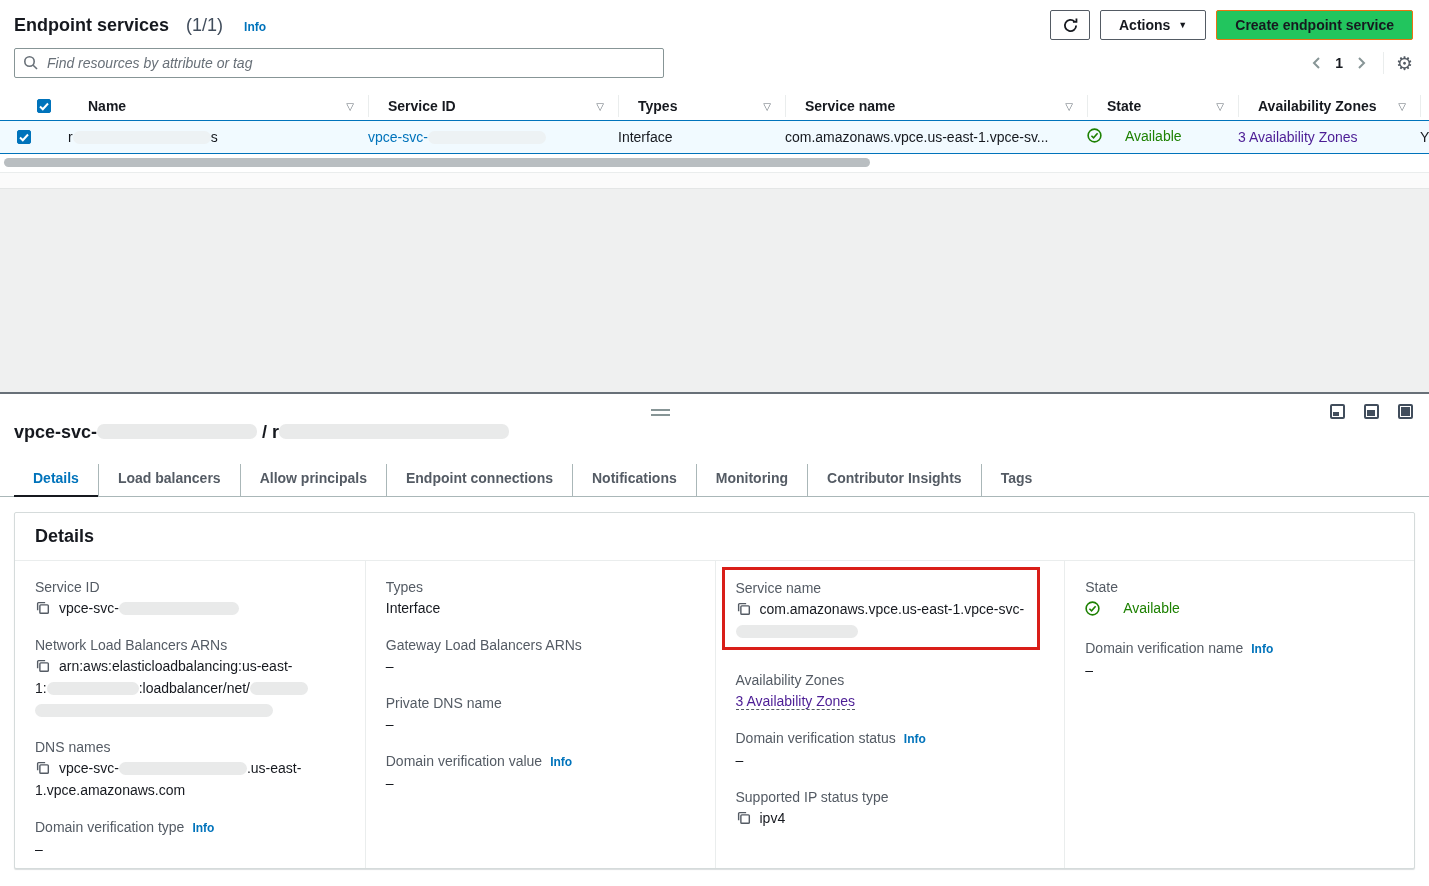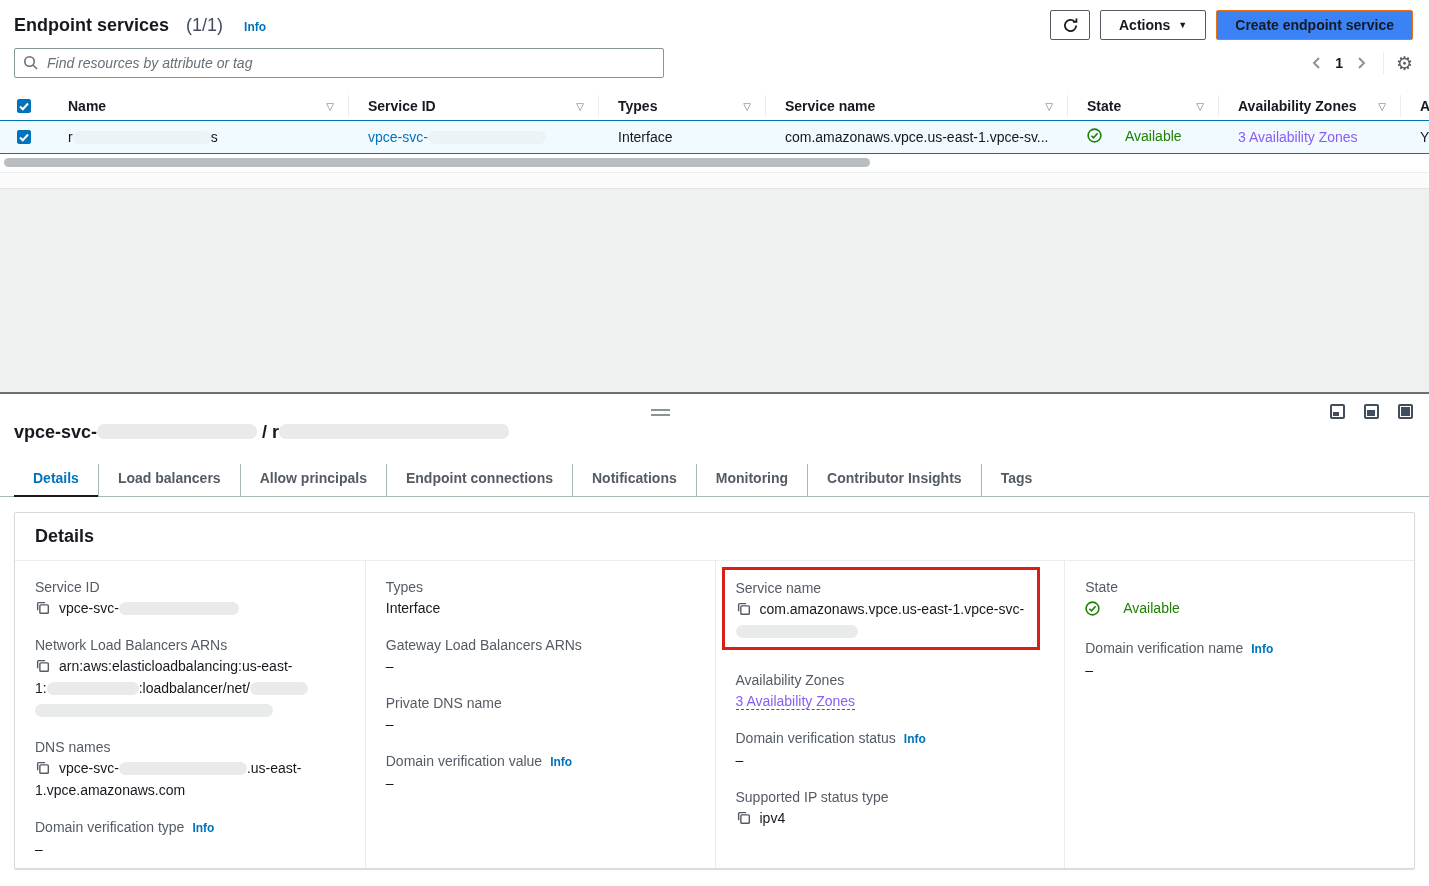--- a/index.html
+++ b/index.html
@@ -9,49 +9,49 @@
 
   
   .page-header { display:flex; justify-content:space-between; align-items:center; padding:10px 16px 0 14px; }
   .title-wrap { display:flex; align-items:baseline; gap:17px; }
   .h1 { font-size:18px; font-weight:700; }
   .h1-count { font-size:18px; font-weight:400; color:#414d5c; }
   .info-link { font-size:12px; font-weight:700; color:#0073bb; text-decoration:none; margin-left:4px; }
   .btn-row { display:flex; gap:10px; align-items:center; }
   .btn { height:30px; border:1px solid #545b64; border-radius:2px; background:#fff; font-size:14px; font-weight:700; color:#16191f; display:flex; align-items:center; justify-content:center; padding:0 18px; cursor:pointer; font-family:inherit; }
   .btn-icon { width:40px; padding:0; }
-  .btn-primary { background:#3b82f6; border-color:#ec7211; color:#16191f;text-align:center; }
+  .btn-primary { background:#22c55e; border-color:#ec7211; color:#16191f;text-align:center; }
   .caret { font-size:9px; margin-left:8px; color:#16191f; }
 
   
   .search-row { display:flex; justify-content:space-between; align-items:center; padding:8px 16px 0 14px; }
   .search-box { position:relative; width:650px; }
   .search-box input { width:100%; height:30px; border:1px solid #879596; border-radius:2px; padding:0 10px 0 32px; font-size:14px; font-style:italic; color:#16191f; font-family:inherit; outline:none; }
   .search-box input::placeholder { color:#687078; font-style:italic; }
   .search-glyph { position:absolute; left:9px; top:7px; }
   .pager { display:flex; align-items:center; gap:6px; }
   .pg-btn { background:none; border:none; cursor:pointer; padding:2px 4px; display:flex; align-items:center; }
   .pg-num { font-size:14px; font-weight:700; padding:0 4px; }
   .pg-sep { width:1px; height:22px; background:#eaeded; margin:0 6px; }
   .gear { font-family:"DejaVu Sans", sans-serif; font-size:19px; color:#545b64; background:none; border:none; cursor:pointer; line-height:1; }
 
   
   .grid-table { margin-top:14px; }
   .tr { display:grid; grid-template-columns:48px 300px 250px 167px 302px 151px 182px 29px; align-items:center; }
-  .thead { height:28px; font-weight:700; font-size:14px; }
+  .thead { height:28px; font-weight:700; font-size:14px;padding-left:20px; }
   .th { position:relative; padding-left:20px; display:flex; align-items:center; height:100%; cursor:pointer; }
   .th .vline { position:absolute; left:0; top:3px; height:22px; width:1px; background:#eaeded; }
   .sort { margin-left:auto; margin-right:14px; font-size:10px; color:#687078; }
   .row-selected { height:34px; background:#f1faff; border-top:1px solid #0073bb; border-bottom:1px solid #0073bb; font-size:14px; }
   .td { padding-left:20px; white-space:nowrap; overflow:hidden; }
   .cbx-cell { display:flex; justify-content:center; padding-left:0; }
   .checkbox { width:14px; height:14px; background:#0073bb; border:1px solid #0073bb; border-radius:2px; display:flex; align-items:center; justify-content:center; cursor:pointer; }
   .link { color:#0073bb; text-decoration:none; border-bottom:1px solid #0073bb; cursor:pointer; }
   .status-ok { display:inline-flex; align-items:center; gap:23px; color:#1d8102; }
-  .az-link { color:#8b5cf6; border-bottom:1px dashed #545b64; cursor:pointer; }
+  .az-link { color:#4c1d95; border-bottom:1px dashed #545b64; cursor:pointer; }
   .redact { display:inline-block; height:13px; background:#e9eaea; border-radius:7px; vertical-align:-2px; }
   .redact-lite { background:#edf2f4; }
   .hscroll { margin:4px 0 0 4px; height:10px; width:1421px; }
   .hscroll .thumb { width:866px; height:9px; background:#b9bec1; border-radius:5px; cursor:pointer; }
   .table-endcap { height:16px; border-top:1px solid #eaeded; margin-top:4px; background:#fbfbfb; }
 
   
   .gray-gap { height:216px; background:#eff0f0; border-top:1px solid #e4e6e6; }
 
   

